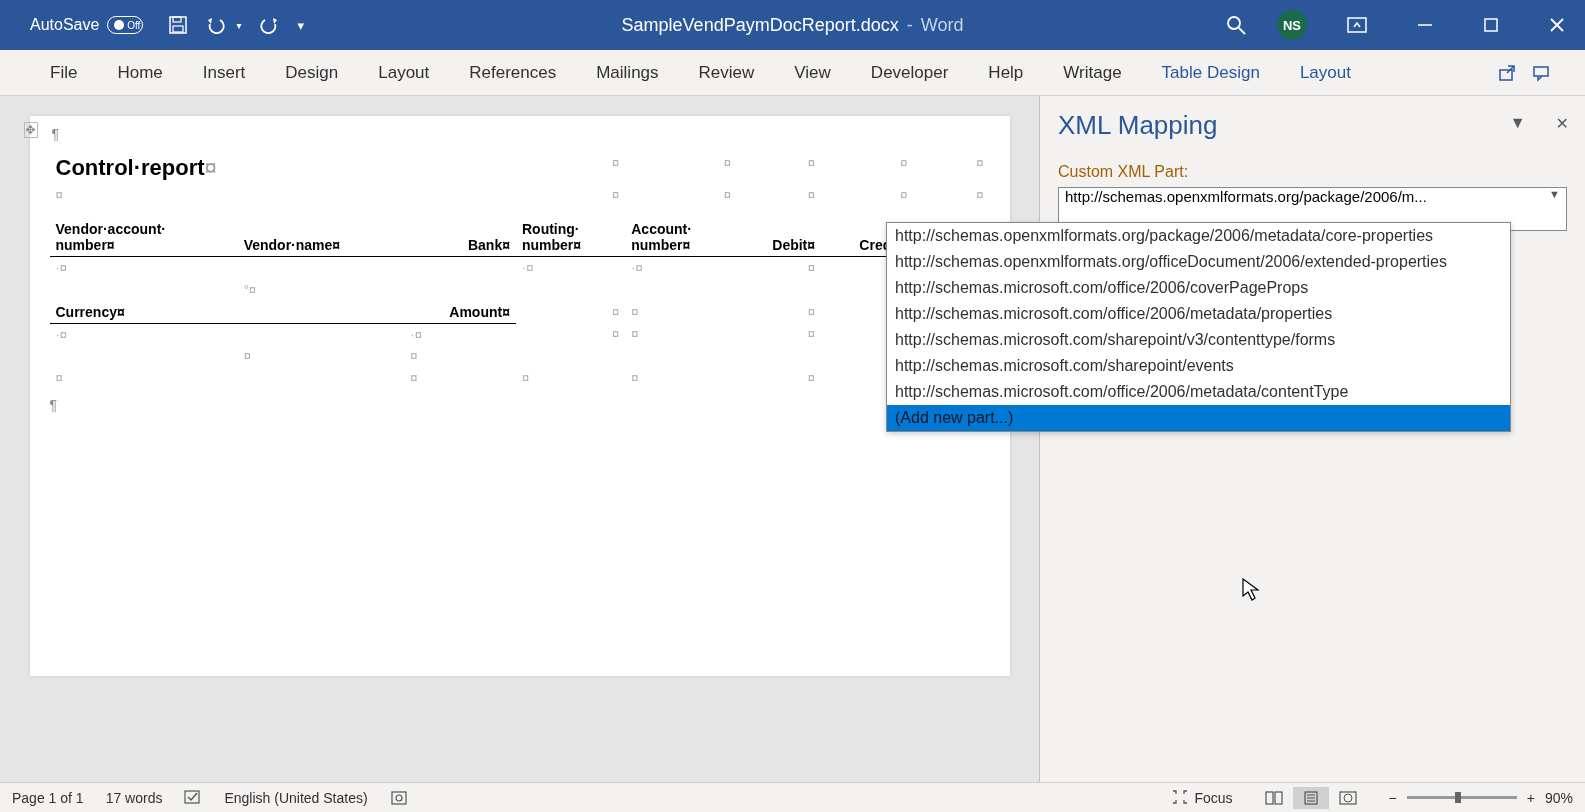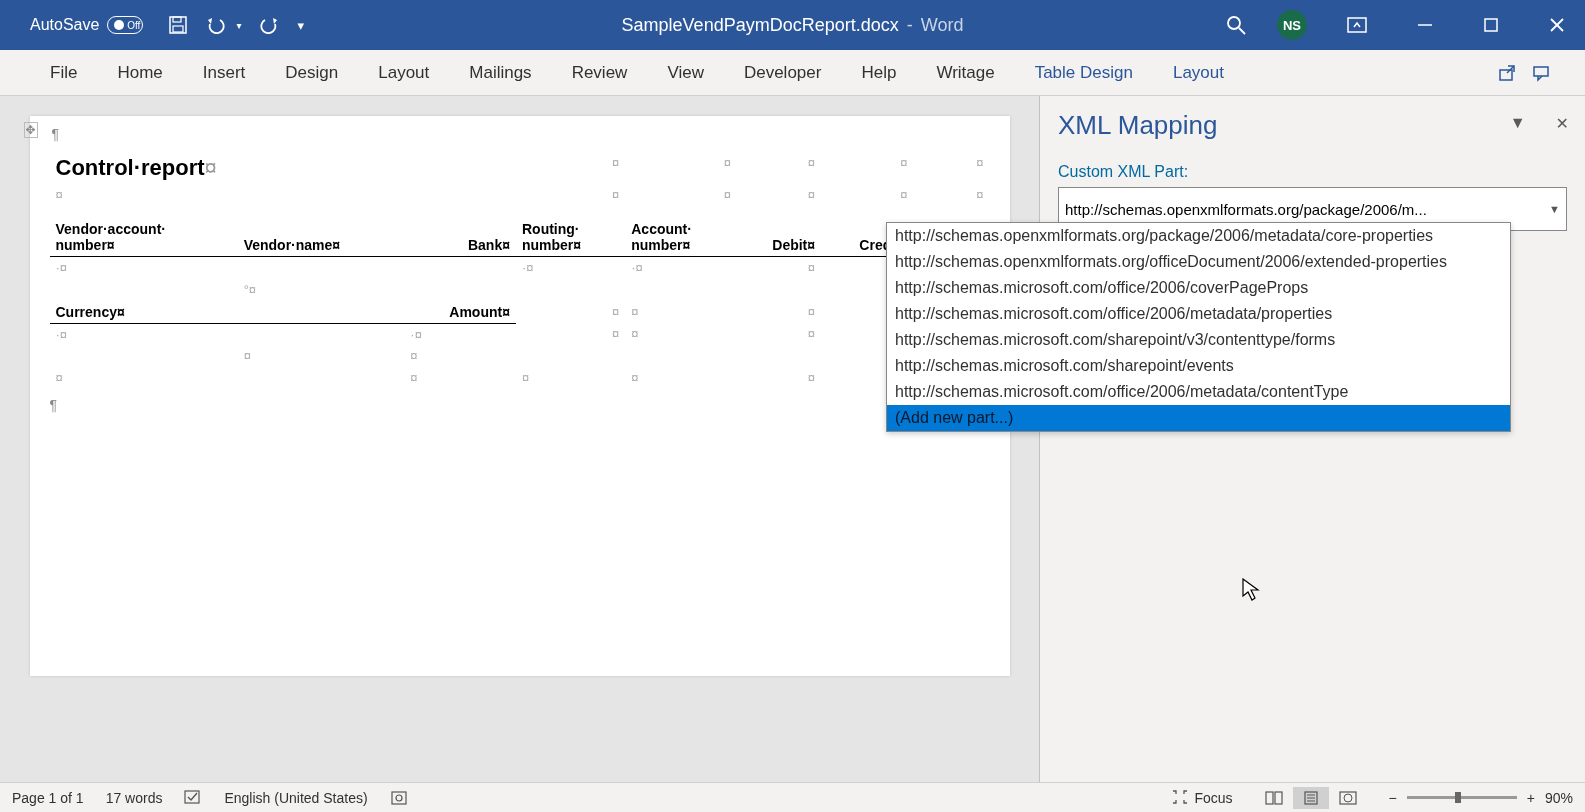--- a/index.html
+++ b/index.html
@@ -42,22 +42,22 @@
 .doc-table td { padding: 3px 6px; vertical-align: top; height: 22px; }
 .cellmark { color: #aaa; font-size: 13px; }
 .hdr { font-weight: bold; }
 .bline td { border-bottom: 1px solid #000; }
 .para-after { margin-top: 8px; font-size: 14px; color: #888; }
 
 
 .task-pane { width: 545px; background: #f3f2f1; padding: 14px 18px 10px 18px; position: relative; }
 .pane-title { font-size: 26px; color: #2b579a; font-weight: 400; }
 .pane-ctrls { position: absolute; right: 16px; top: 18px; display: flex; gap: 30px; color: #5a5a5a; font-size: 16px; }
-.pane-label { margin-top: 22px; font-size: 16px; color: #0369a1; }
-.combo { margin-top: 6px; height: 44px; border: 1px solid #888; background: #fff; display: flex; align-items: center; padding: 0 6px; font-size: 15px; position: relative; }
+.pane-label { margin-top: 22px; font-size: 16px; color: #a16207; }
+.combo { margin-top: 6px; height: 44px; border: 1px solid #888; background: #fff; display: flex; align-items: flex-start; padding: 0 6px; font-size: 15px; position: relative; }
 .combo-text { flex: 1; white-space: nowrap; overflow: hidden; text-overflow: ellipsis; }
 .combo-arrow { font-size: 11px; color: #555; }
 
 
 .dropdown { position: absolute; left: 886px; top: 222px; width: 625px; background: #fff; border: 1px solid #888; box-shadow: 0 2px 6px rgba(0,0,0,.2); z-index: 50; }
 .dropdown-item { padding: 4px 8px; font-size: 16px; color: #323130; white-space: nowrap; cursor:pointer; }
 .dropdown-item.sel { background: #0078d4; color: #0f172a; }
 
 
 .statusbar { height: 30px; background: #f3f2f1; border-top: 1px solid #d0d0d0; display: flex; align-items: center; padding: 0 12px; font-size: 14px; color: #323130; gap: 22px; }
@@ -146,20 +146,21 @@
     </span>
   </div>
 </div>
 
 <div class="ribbon">
   <div class="ribbon-tab">File</div>
   <div class="ribbon-tab">Home</div>
   <div class="ribbon-tab">Insert</div>
   <div class="ribbon-tab">Design</div>
   <div class="ribbon-tab">Layout</div>
+  <div class="ribbon-tab">References</div>
   <div class="ribbon-tab">Mailings</div>
   <div class="ribbon-tab">Review</div>
   <div class="ribbon-tab">View</div>
   <div class="ribbon-tab">Developer</div>
   <div class="ribbon-tab">Help</div>
   <div class="ribbon-tab">Writage</div>
   <div class="ribbon-tab context">Table Design</div>
   <div class="ribbon-tab context">Layout</div>
   <div class="ribbon-spacer"></div>
   <div class="ribbon-right-btn">

